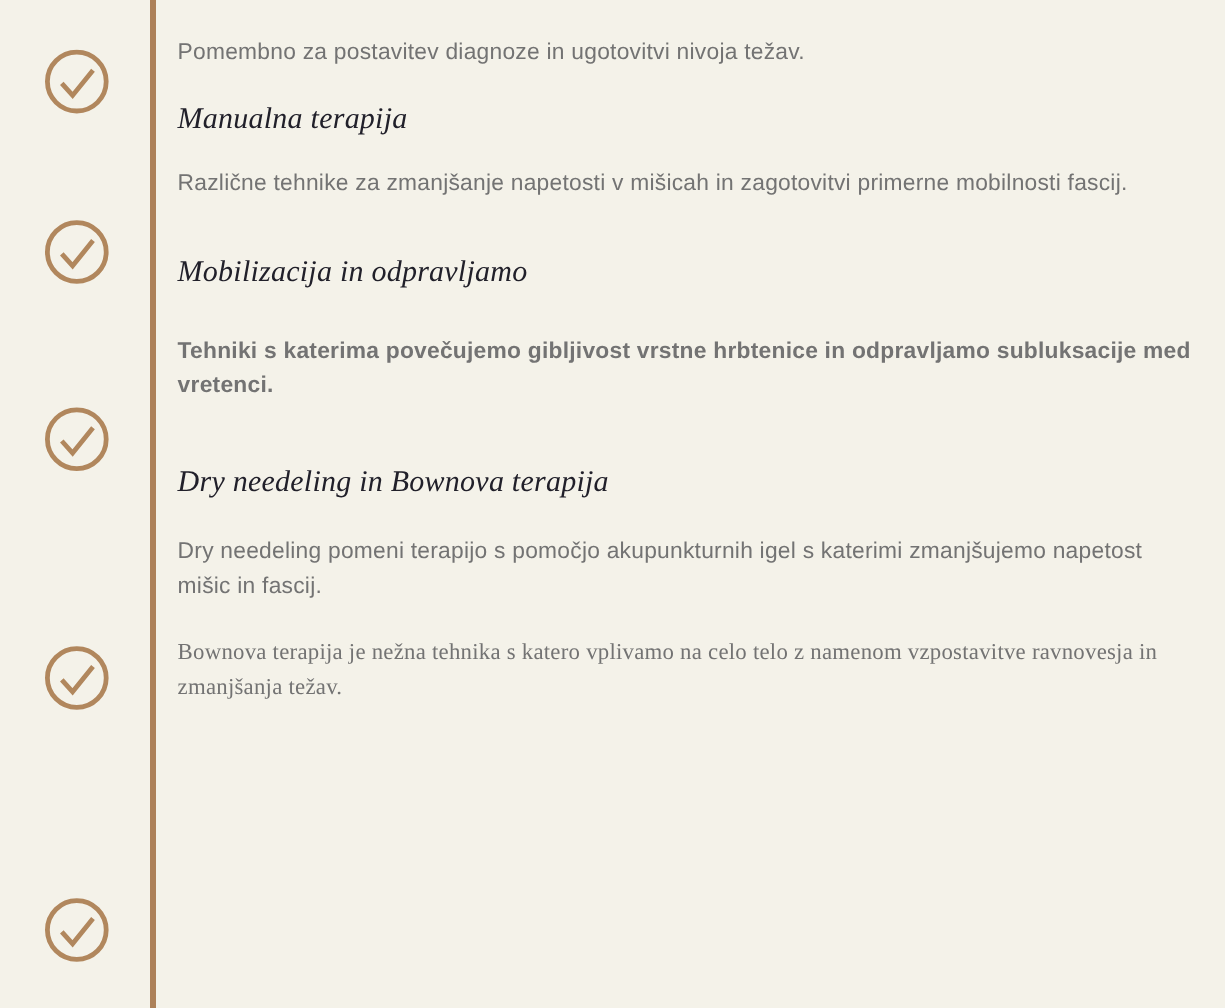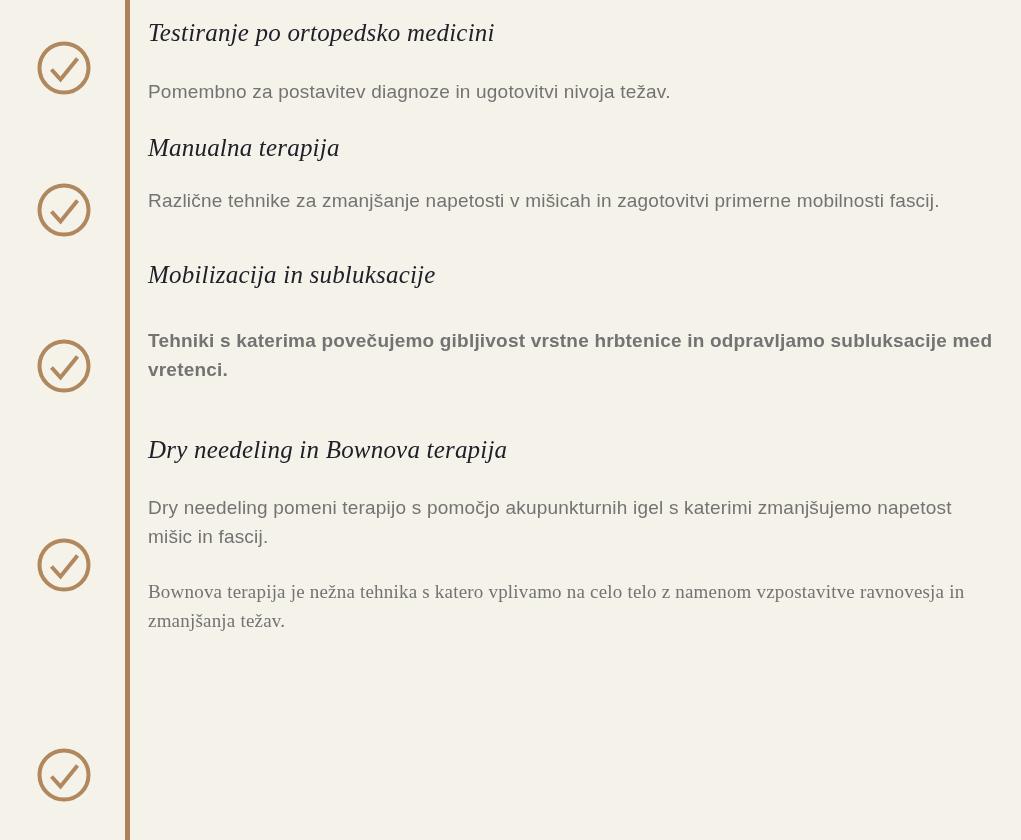--- a/index.html
+++ b/index.html
@@ -120,31 +120,30 @@
         <path d="M14.5 28.5 L23.5 38.5 L40.5 17.5" stroke="#b1875d" stroke-width="4" fill="none"></path>
       </svg>
     </div>
   </div>
 
   <div class="divider"></div>
 
   <div class="content">
 
     <section class="s1">
-      <h3 class="heading">Testiranje po ortopedsko medicini</h3>
       <p class="body-text">Pomembno za postavitev diagnoze in ugotovitvi nivoja težav.</p>
     </section>
 
     <section class="s2">
       <h3 class="heading">Manualna terapija</h3>
       <p class="body-text">Različne tehnike za zmanjšanje napetosti v mišicah in zagotovitvi primerne mobilnosti fascij.</p>
     </section>
 
     <section class="s3">
-      <h3 class="heading">Mobilizacija in subluksacije</h3>
+      <h3 class="heading">Mobilizacija in odpravljamo</h3>
       <p class="body-text">Tehniki s katerima povečujemo gibljivost vrstne hrbtenice in odpravljamo subluksacije med vretenci.</p>
     </section>
 
     <section class="s4">
       <h3 class="heading large">Dry needeling in Bownova terapija</h3>
       <p class="body-text p1">Dry needeling pomeni terapijo s pomočjo akupunkturnih igel s katerimi zmanjšujemo napetost mišic in fascij.</p>
       <p class="body-text p2">Bownova terapija je nežna tehnika s katero vplivamo na celo telo z namenom vzpostavitve ravnovesja in zmanjšanja težav.</p>
     </section>
 
 

